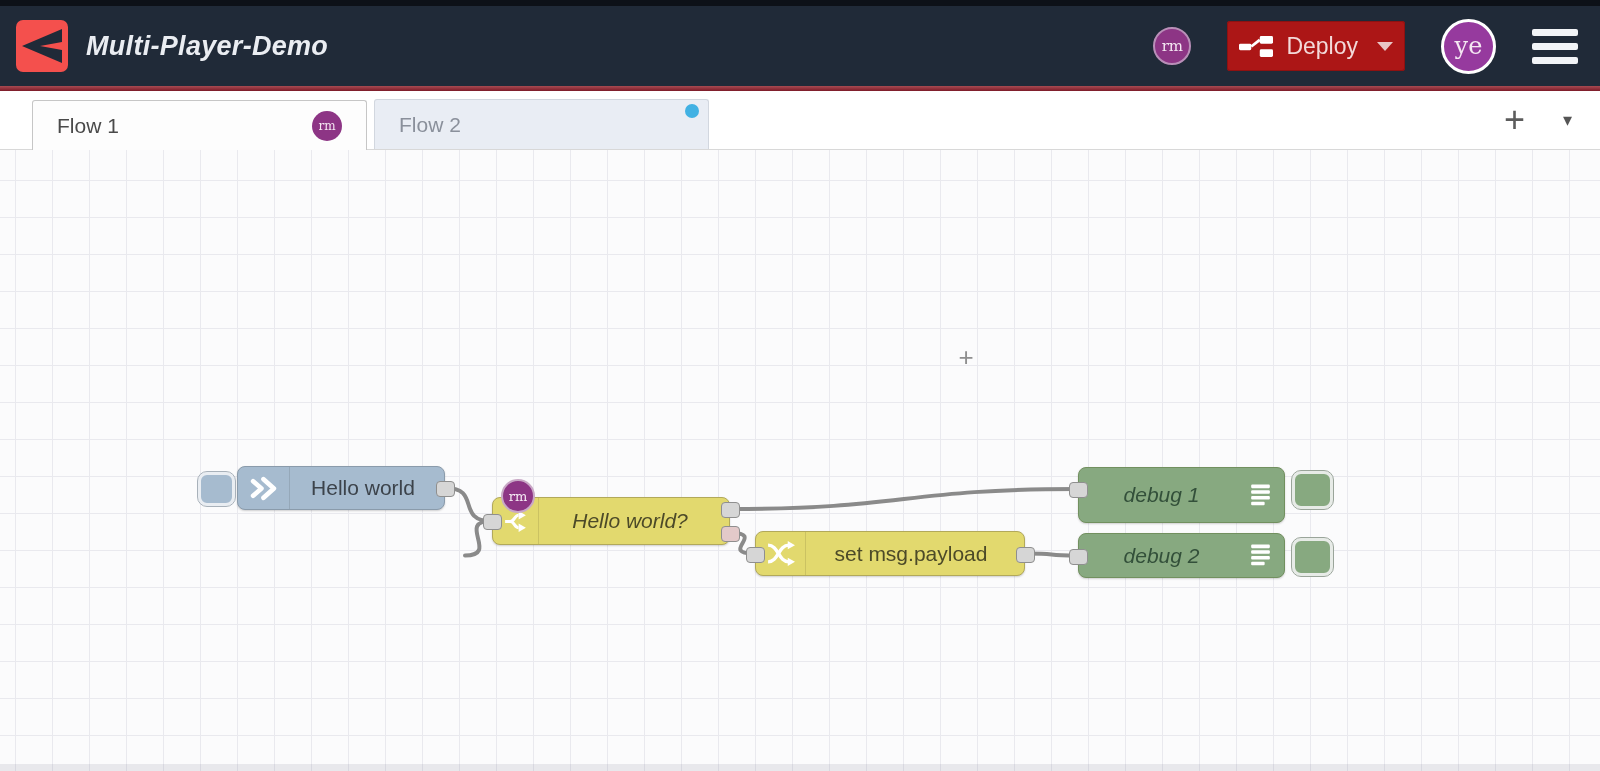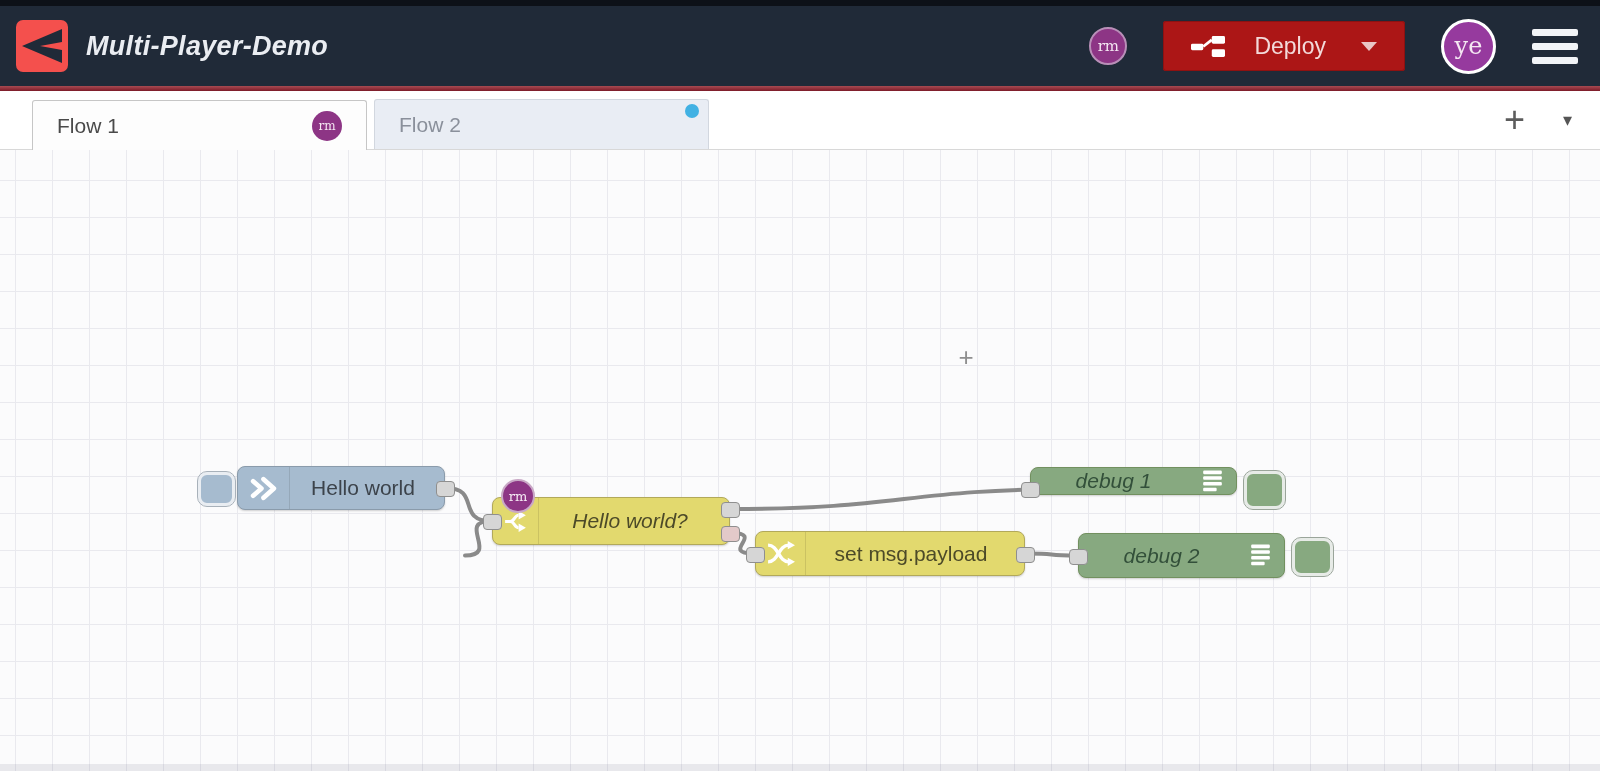--- a/index.html
+++ b/index.html
@@ -8,22 +8,22 @@
   
   .top-strip { height:6px; background:#0d1118; }
   .header { height:80px; background:#202a38; display:flex; align-items:center; padding:0 22px 0 16px; }
   .logo { width:52px; height:52px; border-radius:7px; background:#f4504d; display:flex; align-items:center; justify-content:center; flex:0 0 auto; }
   .title { margin-left:18px; font-size:27px; font-weight:600; color:#eaedf2; letter-spacing:.3px;font-style:italic; }
   .header-right { margin-left:auto; display:flex; align-items:center; gap:36px; }
   .avatar { border-radius:50%; display:flex; align-items:center; justify-content:center;
             font-family:"DejaVu Serif", serif; color:#f4e7f2; background:#8d3585; }
   .avatar.small { width:38px; height:38px; font-size:15px; border:2px solid #b98fb8; }
   .avatar.large { width:55px; height:55px; font-size:24px; border:3px solid #ffffff; background:#963a9e; }
-  .deploy-btn { display:flex; align-items:center; height:50px; padding:0 28px; background:#ac1616;
-                border-radius:3px; gap:29px; cursor:pointer; box-shadow:inset 0 0 0 1px #8e1111; }
+  .deploy-btn { display:flex; align-items:center; height:50px; padding:0 12px; background:#ac1616;
+                border-radius:3px; gap:13px; cursor:pointer; box-shadow:inset 0 0 0 1px #8e1111; }
   .deploy-label { color:#f3dada; font-size:23px; font-weight:500; }
   .deploy-caret { width:0; height:0; border-left:8px solid transparent; border-right:8px solid transparent;
                   border-top:9px solid #e9c6c6; margin-left:6px; }
   .hamburger { display:flex; flex-direction:column; gap:7px; cursor:pointer; }
   .hamburger span { width:46px; height:7px; background:#f2f4f7; border-radius:2px; }
   .divider { height:5px; background:linear-gradient(#a84a52,#7c1b28); }
 
   
   .tabbar { height:59px; background:#ffffff; display:flex; align-items:flex-end; padding-left:32px;
             border-bottom:1px solid #d8d8d8; position:relative; }
@@ -161,21 +161,21 @@
           <path d="M2 5c10 0 10 16 20 16" stroke="#fff" stroke-width="3.2" fill="none"></path>
           <path d="M2 21c10 0 10-16 20-16" stroke="#fff" stroke-width="3.2" fill="none"></path>
           <polygon points="21,17 28,21 21,25" fill="#fff"></polygon>
           <polygon points="21,1 28,5 21,9" fill="#fff"></polygon>
         </svg>
       </div>
       <div class="node-label" style="left: 50px; right: 8px; color: rgb(76, 74, 40);">set msg.payload</div>
       <div class="port" style="left: -10px; top: 14.5px;"></div>
       <div class="port" style="left: 260px; top: 14.5px;"></div>
     </div>
-    <div class="node" style="left: 1030px; top: 317px; width: 207px; height: 28px; background: rgb(135, 169, 128); border-color: rgb(114, 144, 95);">
+    <div class="node" style="left: 1078px; top: 317px; width: 207px; height: 56px; background: rgb(135, 169, 128); border-color: rgb(114, 144, 95);">
       <div class="icon-area right" style="width: 48px;">
         <svg width="23" height="27" viewBox="0 0 22 26">
           <g fill="#fff">
             <rect x="2" y="2.5" width="18" height="3.4" rx="1"></rect>
             <rect x="2" y="8" width="18" height="3.4" rx="1"></rect>
             <rect x="2" y="13.5" width="18" height="3.4" rx="1"></rect>
             <rect x="2" y="19" width="13" height="3.4" rx="1"></rect>
           </g>
         </svg>
       </div>

